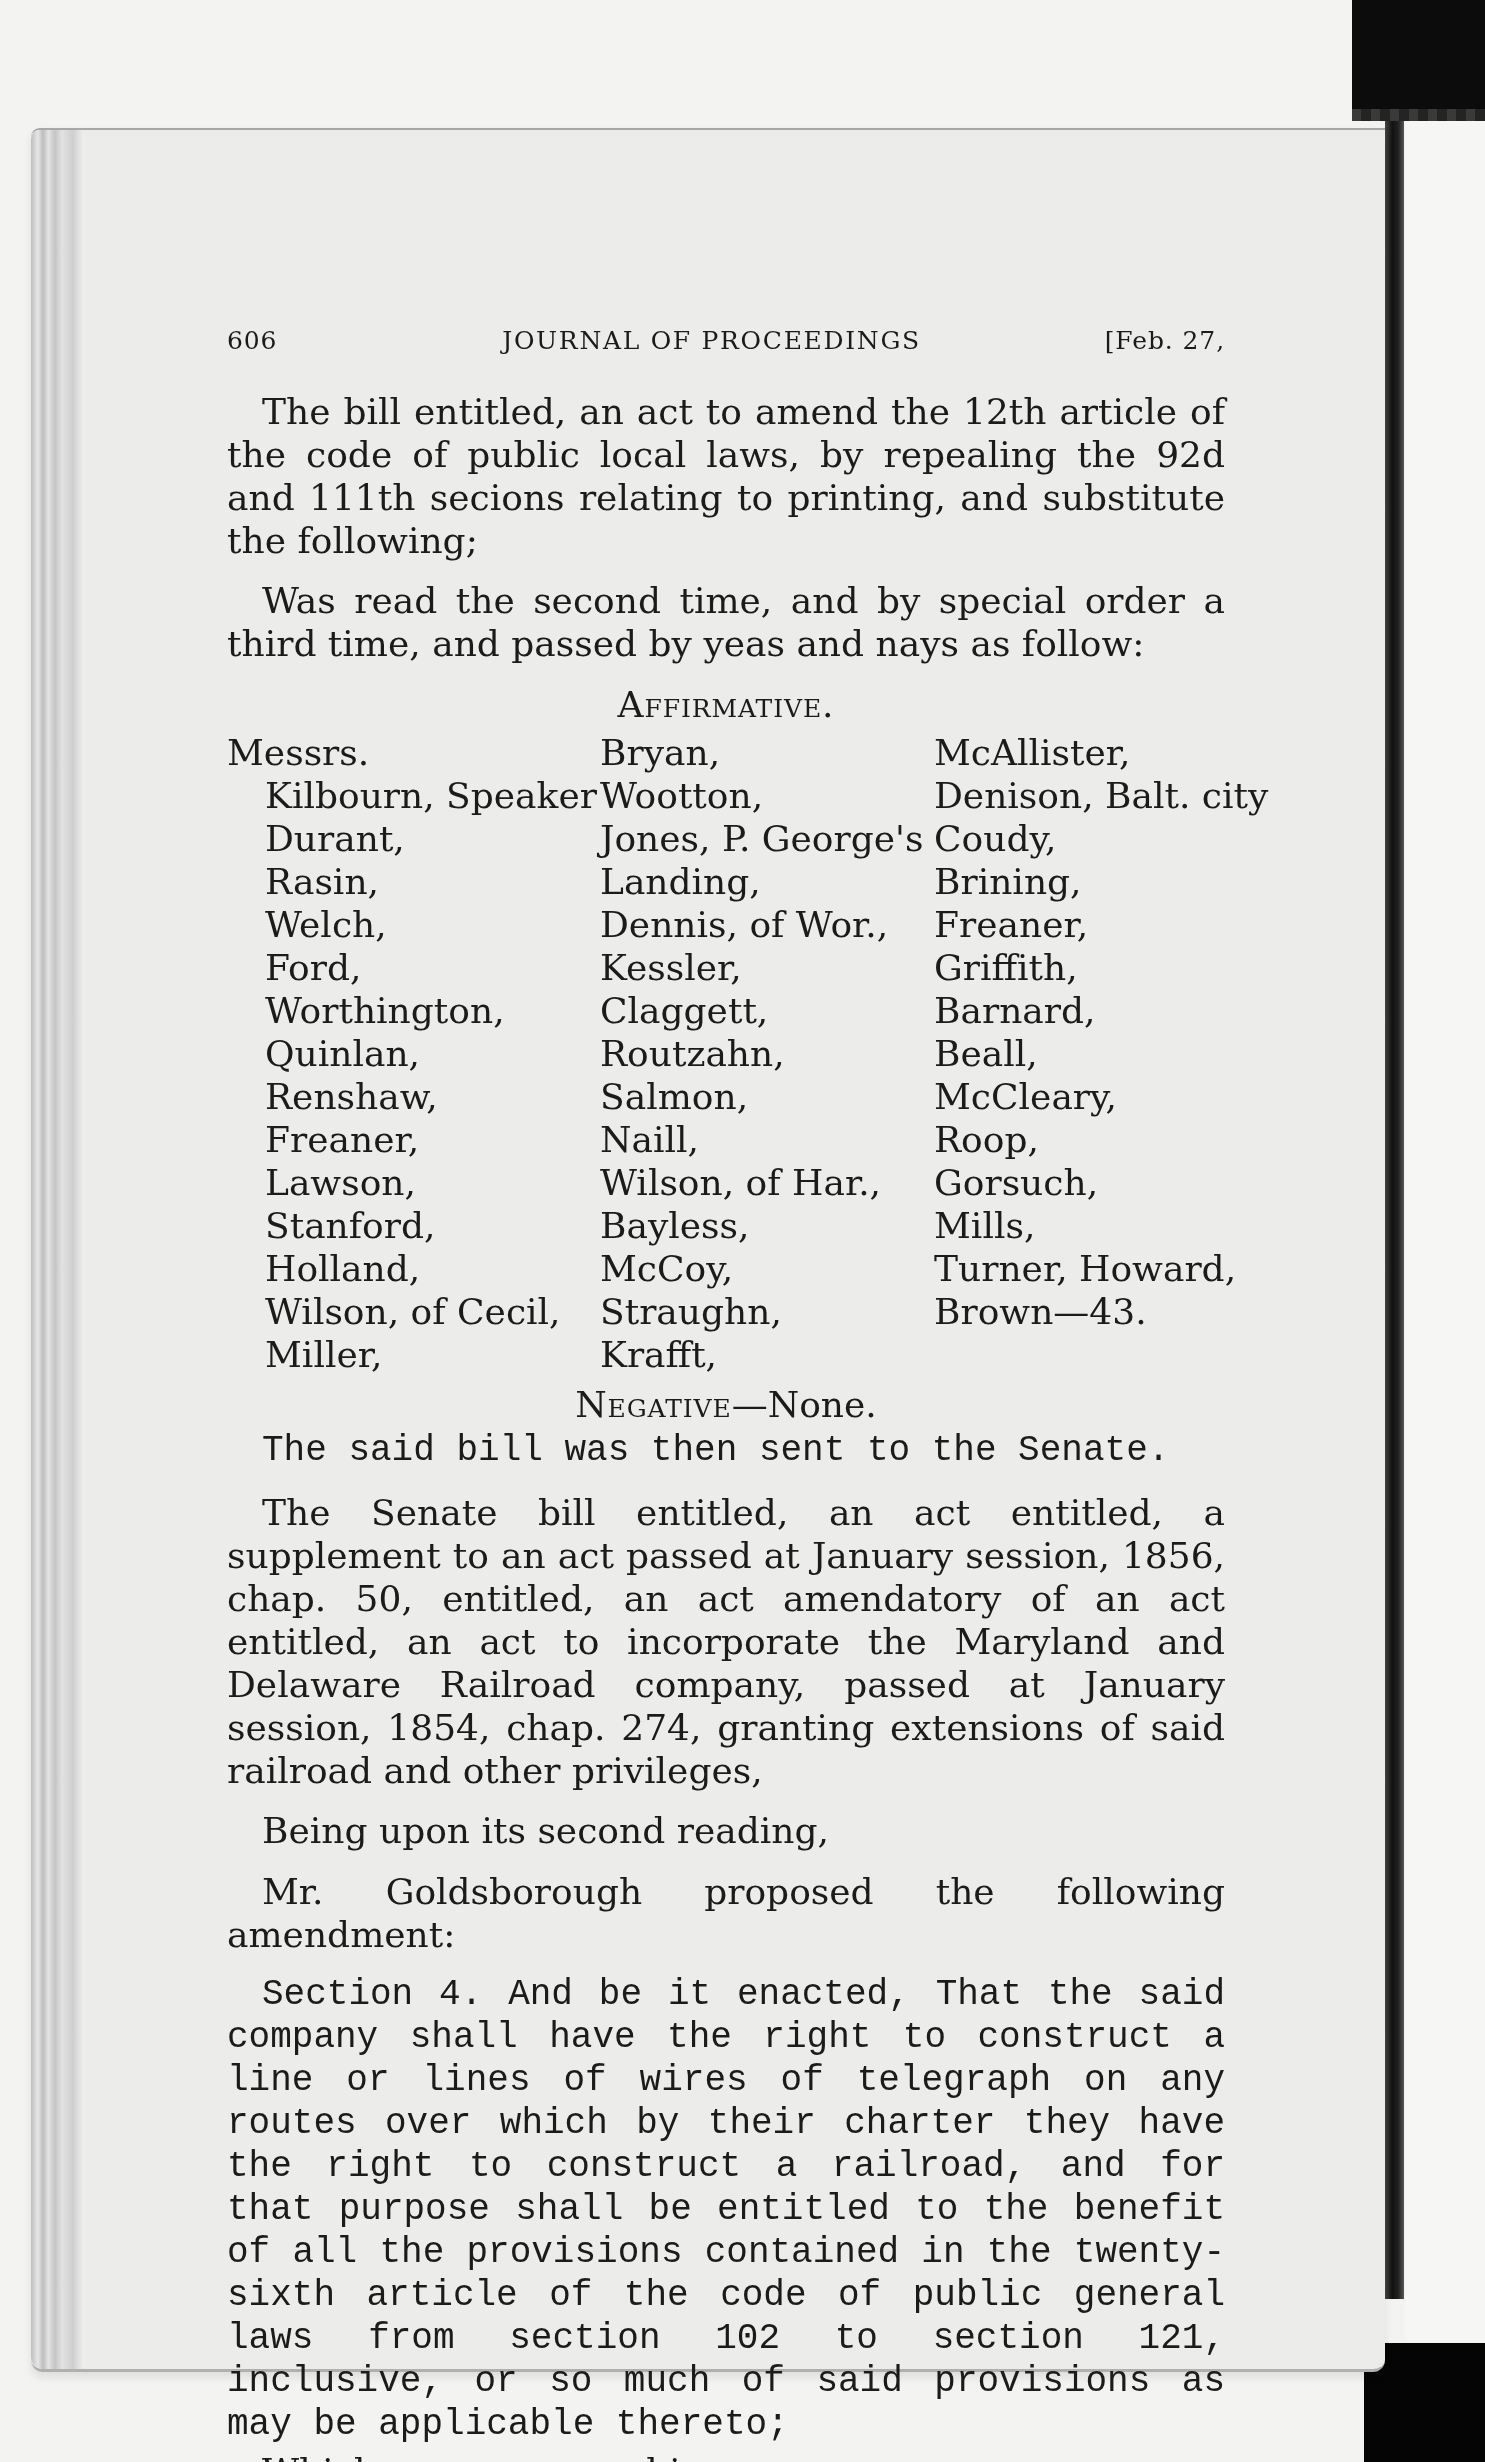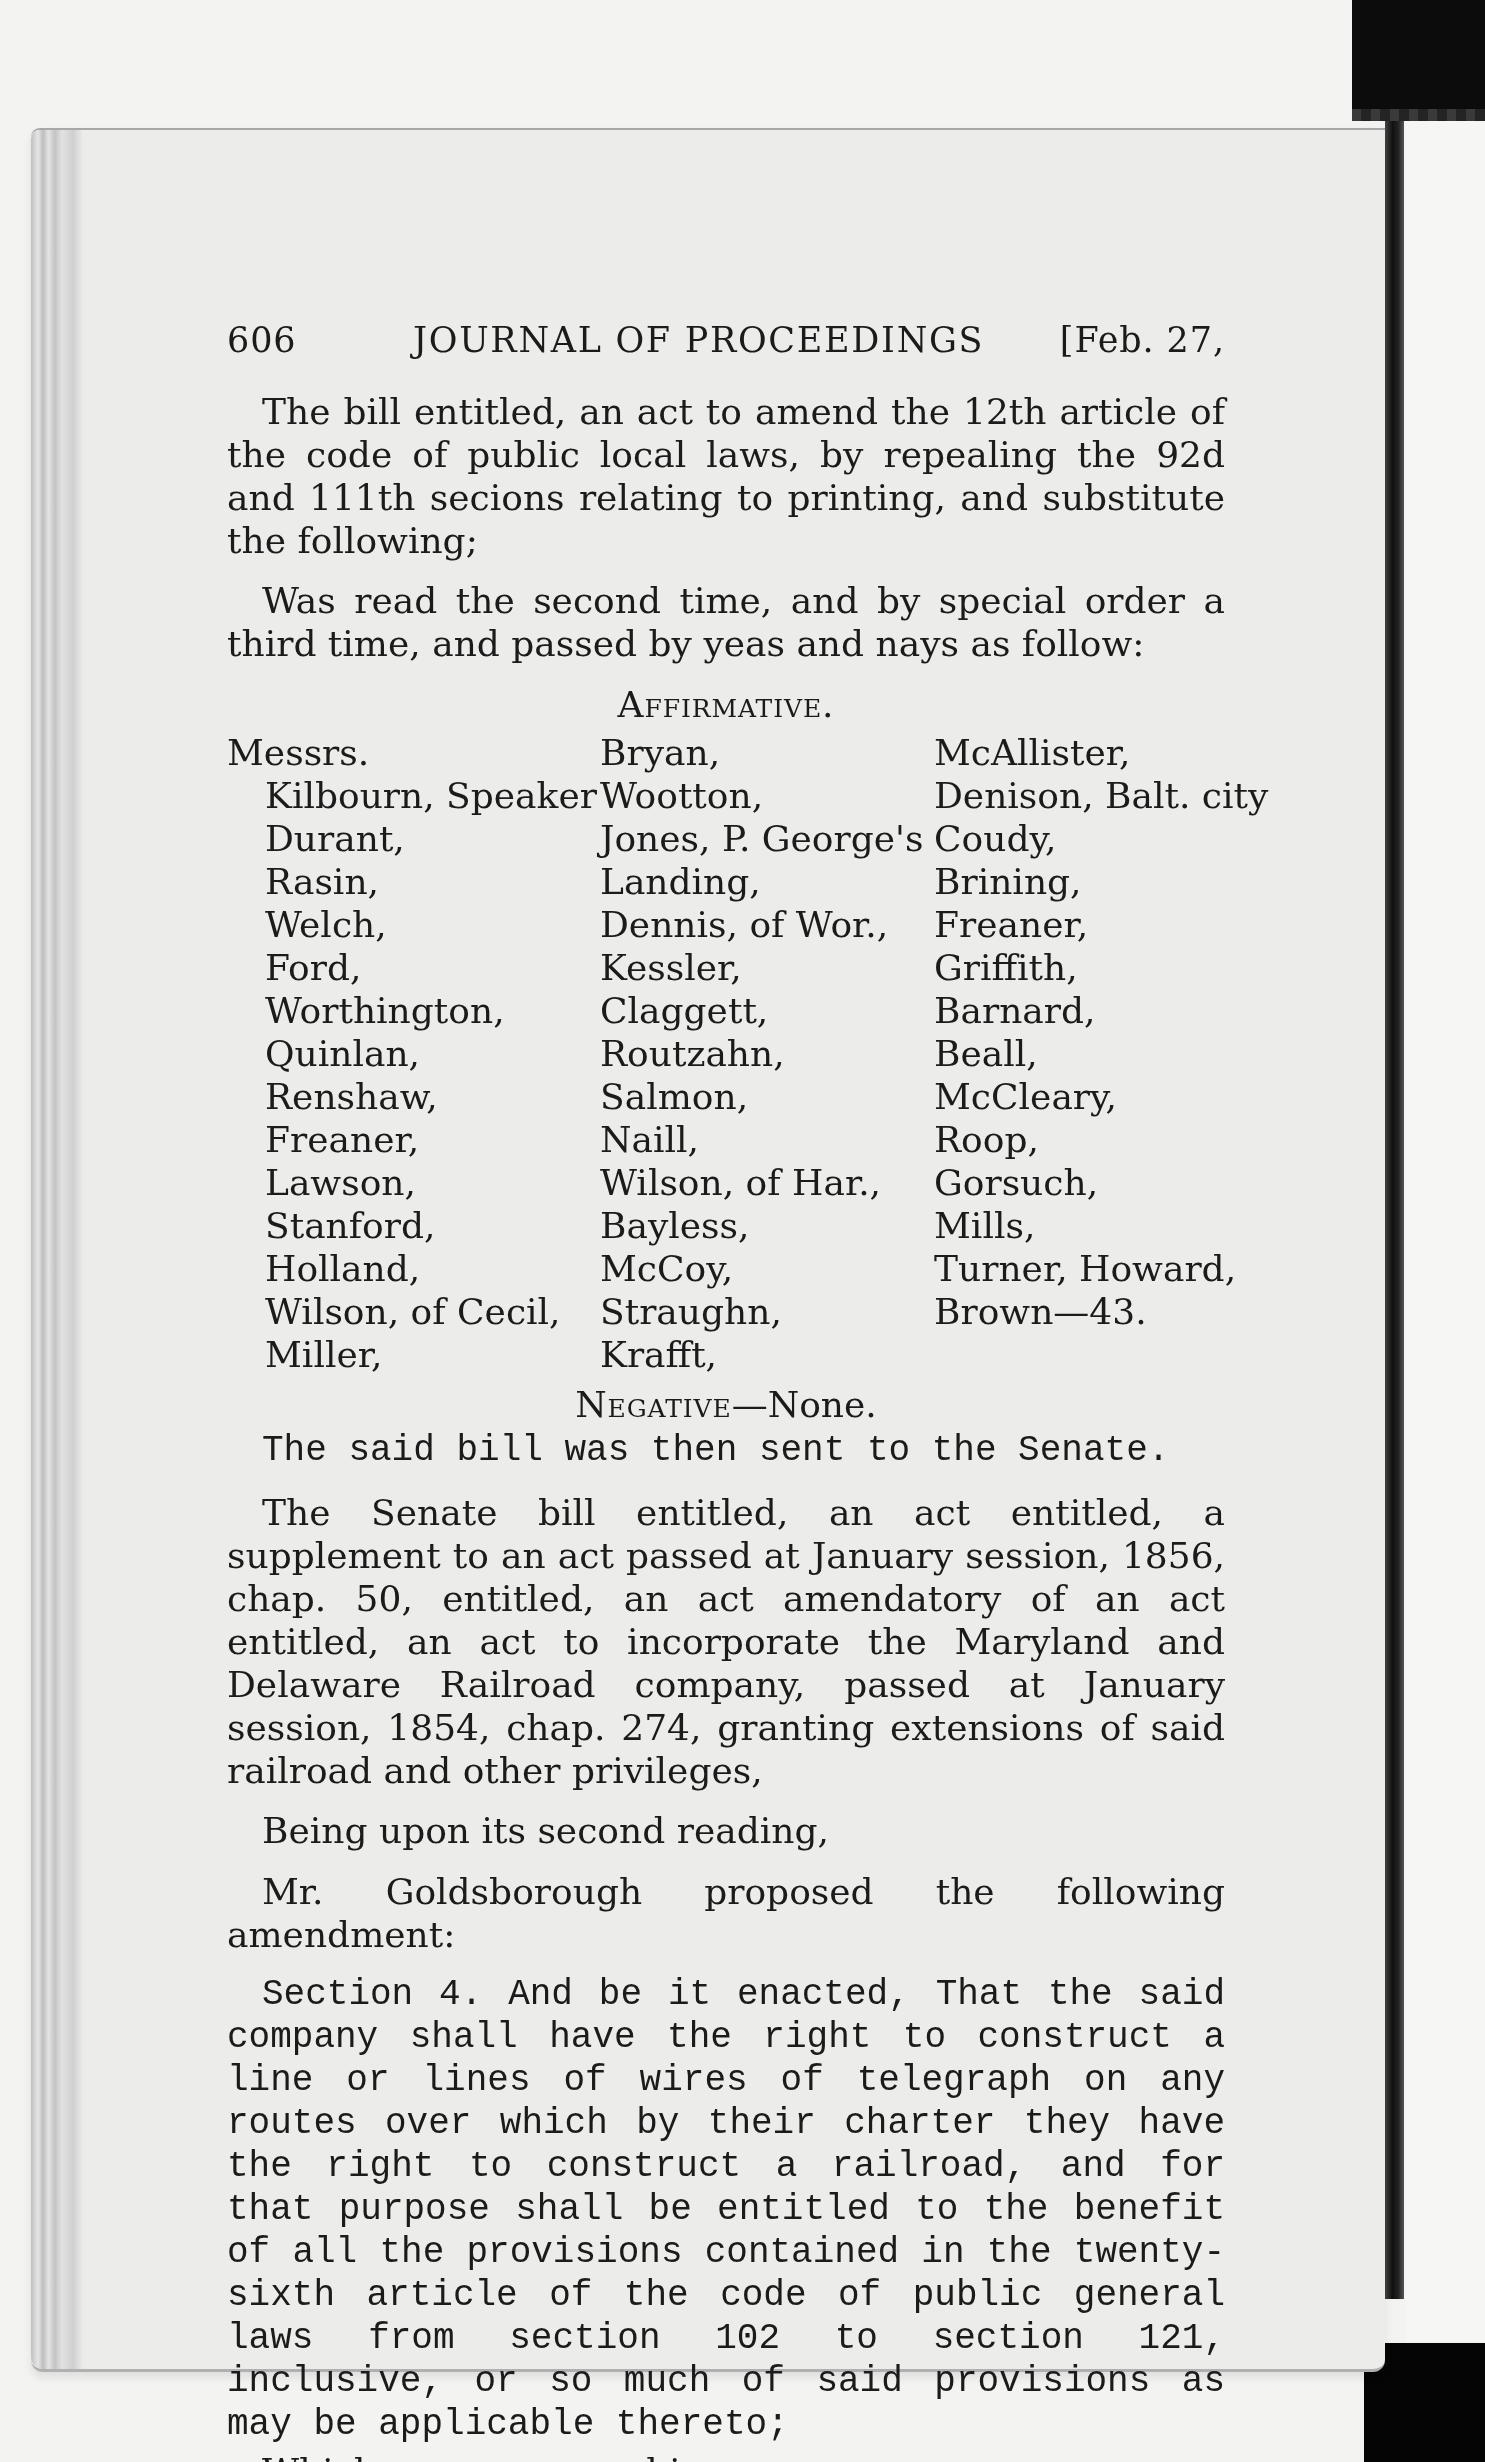--- a/index.html
+++ b/index.html
@@ -42,21 +42,21 @@
     position: absolute; left: 0; top: 0; bottom: 0; width: 52px;
     background: linear-gradient(90deg, #c0c0c0 0, #e6e6e6 7px, #bdbdbd 12px, #e4e4e4 17.4px, #c4c4c4 24px, #e2e2e2 31px, #cfcfcf 42px, #ececea 52px);
     border-radius: 8.7px 0 0 12px;
   }
   .content {
     position: absolute; left: 227px; top: 319px; width: 998px;
     font-size: 36px; line-height: 43px;
   }
   .running-head {
     display: flex; justify-content: space-between; align-items: baseline;
-    font-size: 35px; letter-spacing: 0.9px; margin-bottom: 28px; text-align: right;
+    font-size: 25px; letter-spacing: 0.9px; margin-bottom: 28px; text-align: right;
   }
   .running-head .title { letter-spacing: 1.7px; margin-left: 41px; }
   p { margin: 0 0 17.4px 0; text-align: justify; text-indent: 35px; }
   .smallcaps-head {
     text-align: center; font-variant: small-caps; letter-spacing: 0.9px;
     margin: 0 0 5.2px 0;
   }
   .vote-table {
     display: grid; grid-template-columns: 373px 334px 291px;
     line-height: 43px; margin-bottom: 4px;

